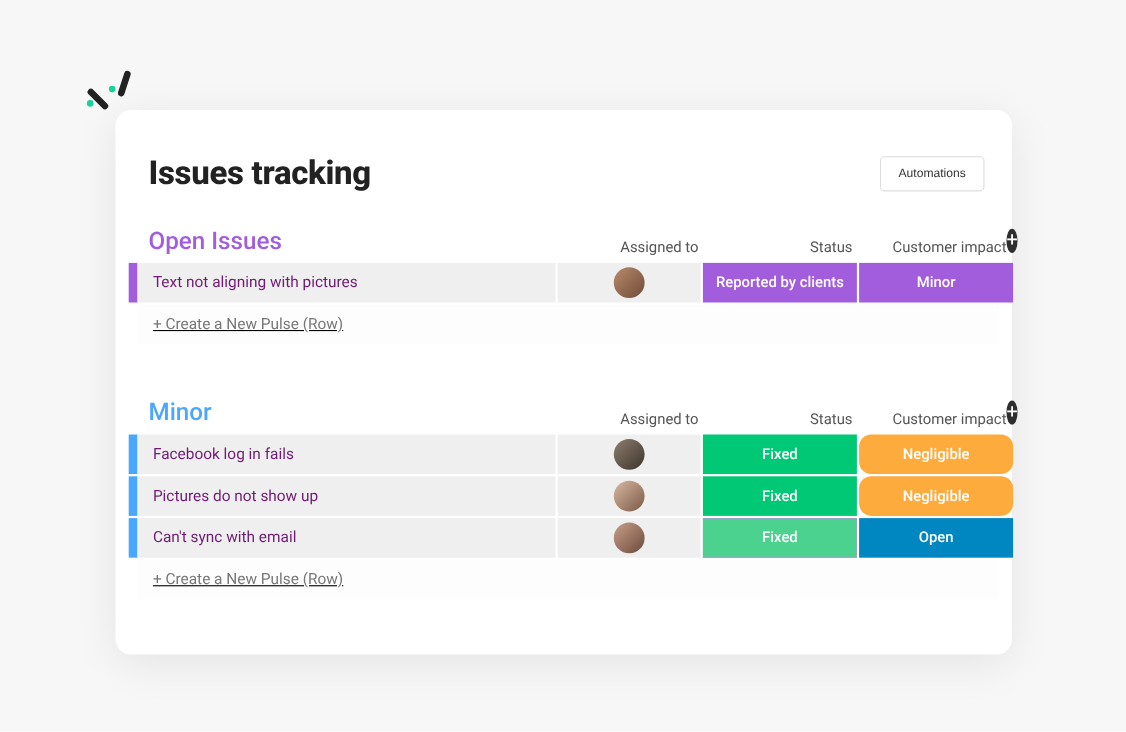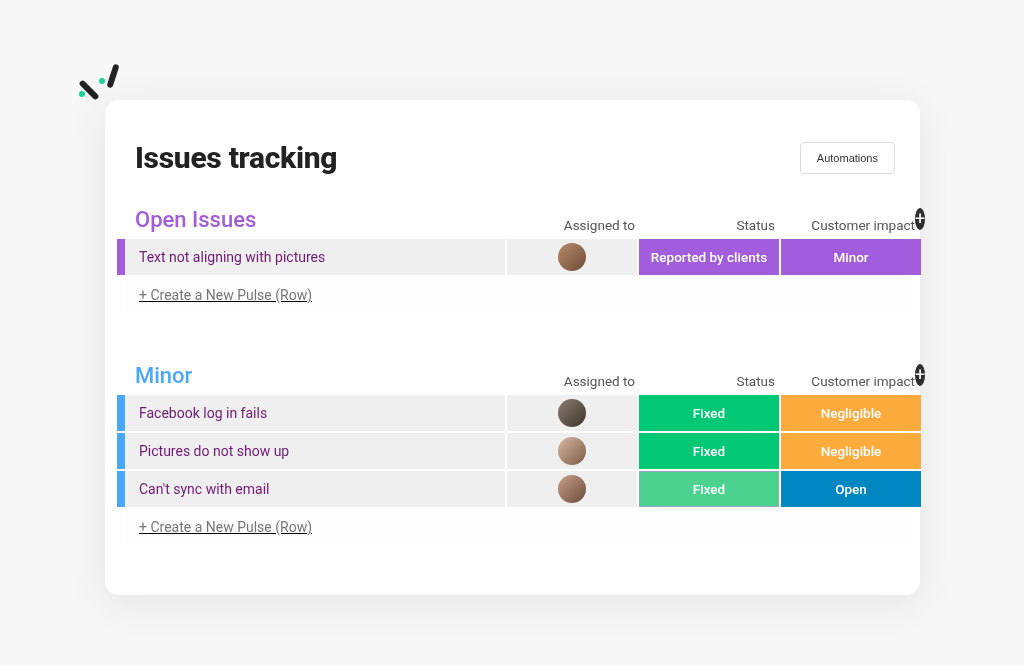--- a/index.html
+++ b/index.html
@@ -138,21 +138,21 @@
     cursor: pointer;
   }
   .tail {
     flex: 1;
     background: #efefef;
     margin-left: 2px;
   }
   .purple { background: #a25ddc; }
   .green { background: #00c875; }
   .green-light { background: #4bd28f; border: 1px solid #9aa0c9; }
-  .yellow { background: #fdab3d; }
+  .yellow { background: #fdab3d; border-radius: 11px; }
   .blue { background: #0086c0; }
   .newrow {
     display: flex;
     align-items: stretch;
     height: 36px;
     margin: 0 12px 0 12px;
     text-decoration: underline;
   }
   .newrow .color-bar { opacity: 0.35; }
   .newrow-text {

